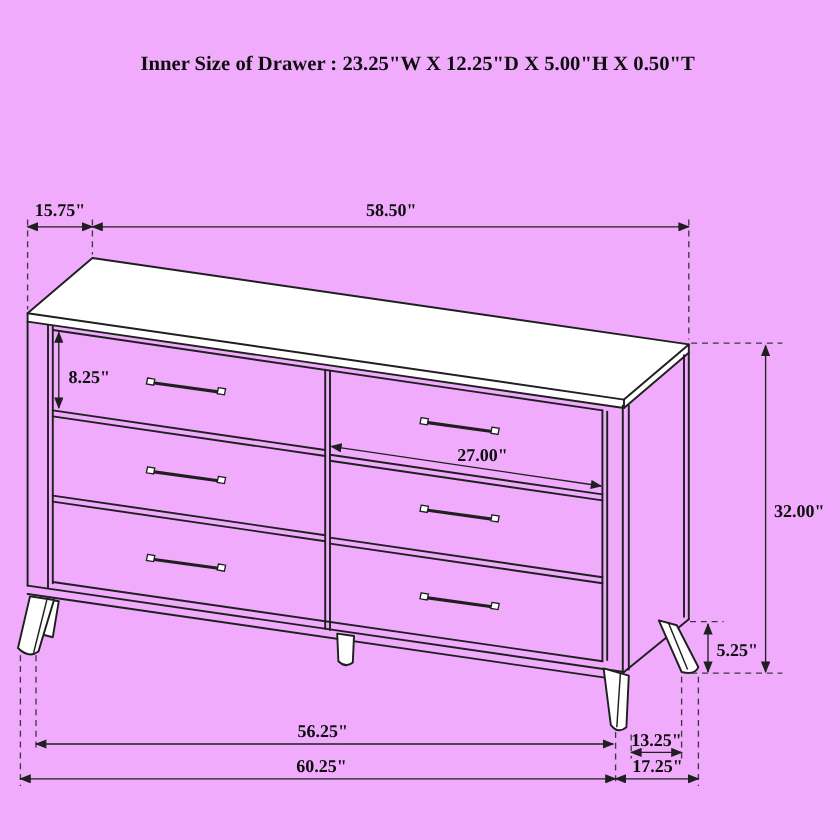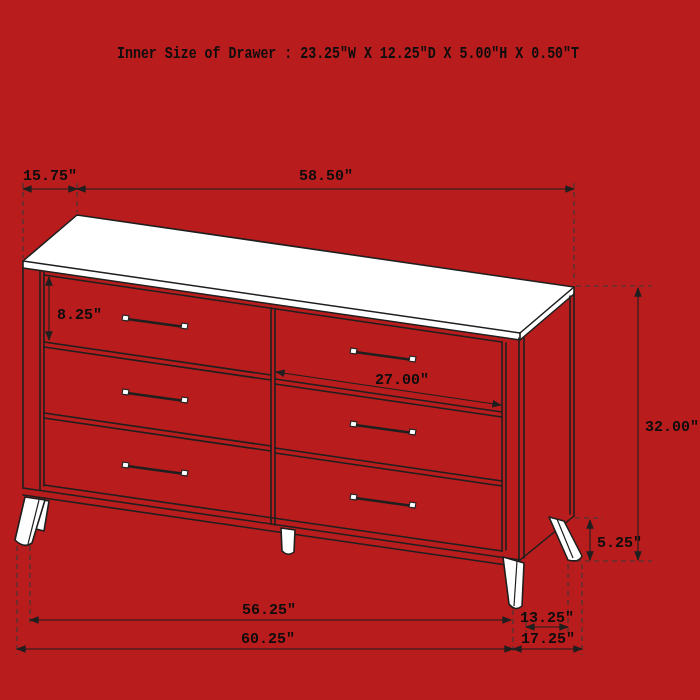--- a/index.html
+++ b/index.html
@@ -1,17 +1,17 @@
 <!DOCTYPE html>
 <html><head>
 <meta charset="utf-8">
 <style>
   html,body{margin:0;padding:0;background:#ffffff;}
-  .canvas{position:relative;width:700px;height:700px;background:#b91c1c;overflow:hidden;
-          font-family:Liberation Mono, monospace;}
+  .canvas{position:relative;width:700px;height:700px;background:#f0abfc;overflow:hidden;
+          font-family:Liberation Serif, serif;}
   svg{display:block;}
   .ln{stroke:#1f1f1f;stroke-width:1.6;fill:none;stroke-linecap:round;stroke-linejoin:round;}
   .fillw{fill:#ffffff;}
   .thin{stroke:#1f1f1f;stroke-width:1.2;fill:none;}
   .dash{stroke:#3a3a3a;stroke-width:1.1;fill:none;stroke-dasharray:5 4;}
   .dim{stroke:#1f1f1f;stroke-width:1.1;fill:none;}
   .bar{stroke:#1f1f1f;stroke-width:2.6;fill:none;stroke-linecap:round;}
   .cap{stroke:#1f1f1f;stroke-width:1.1;fill:#ffffff;}
   .lbl{font-size:15px;font-weight:bold;fill:#0d0d0d;}
   .title{font-size:17px;font-weight:bold;fill:#0d0d0d;}

